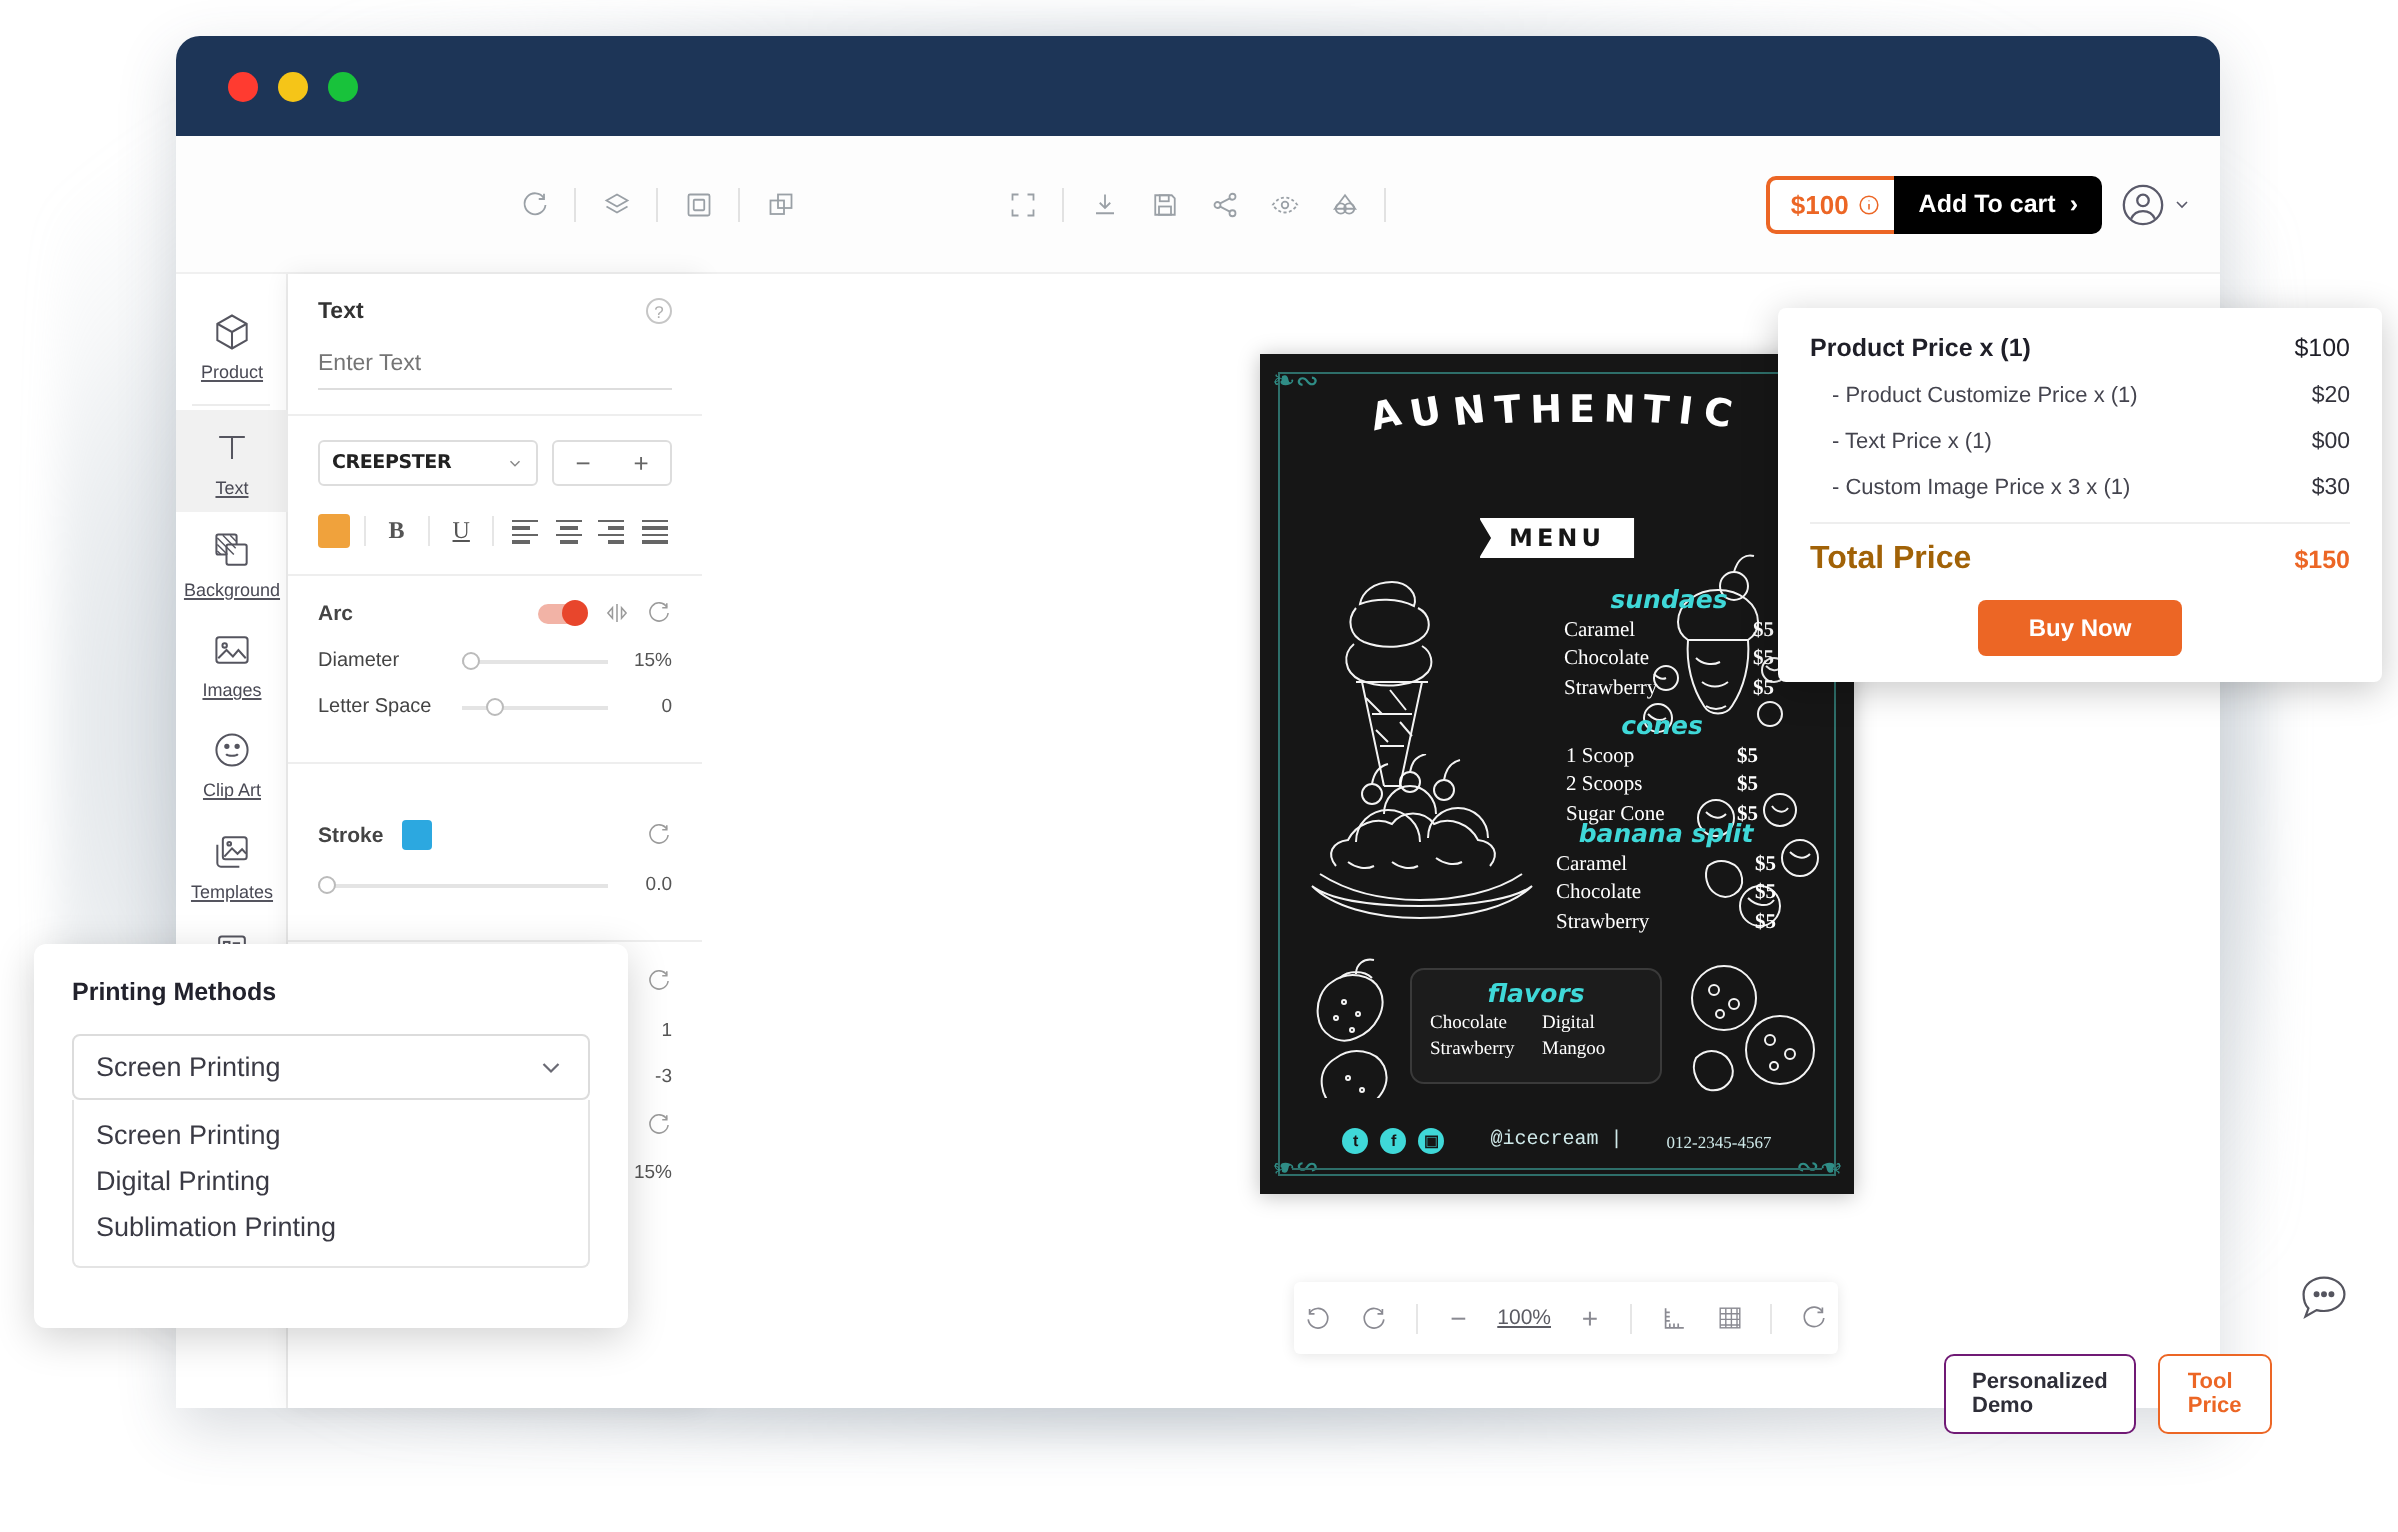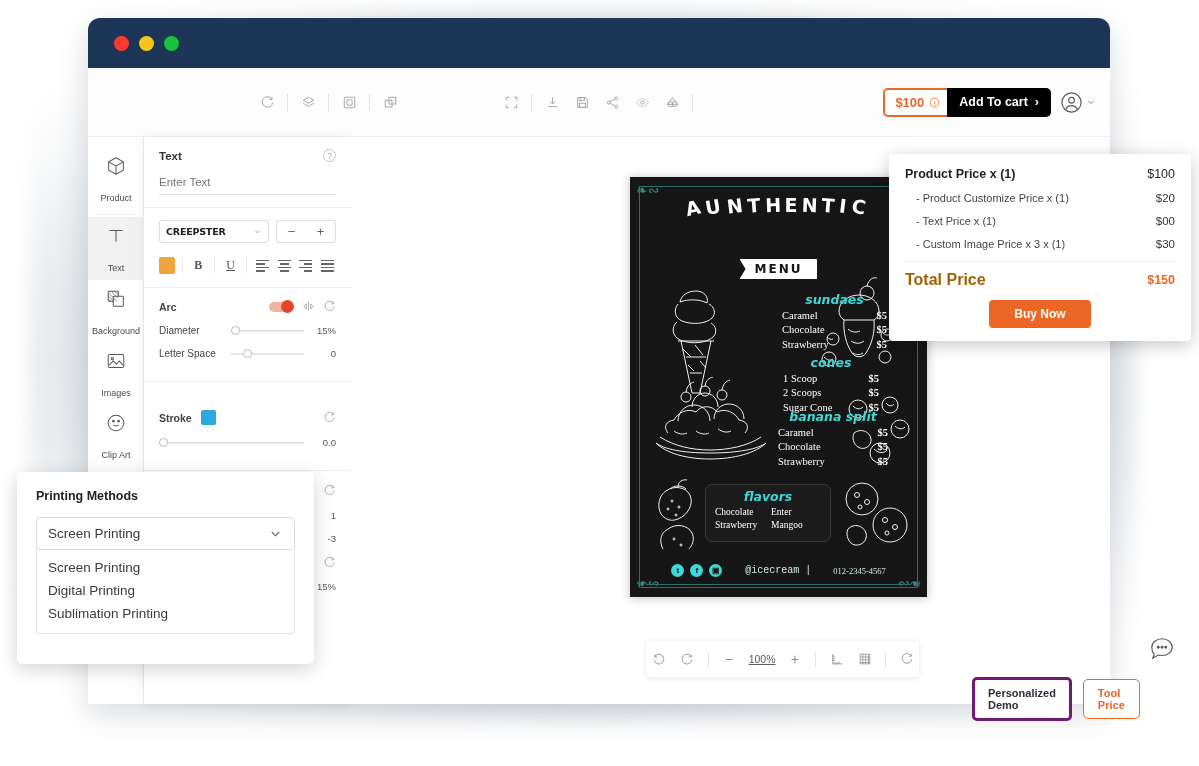--- a/index.html
+++ b/index.html
@@ -94,22 +94,23 @@
   
   .rail {
     position: absolute; left: 0; top: 119px;
     width: 56px; height: 567px;
     background: #fff;
     border-right: 1px solid #eee;
     padding-top: 10px;
   }
   .rail-item {
     width: 56px; padding: 8px 0 6px;
-    display: flex; flex-direction: column; align-items: center; gap: 16px;
+    display: flex; flex-direction: column; align-items: center; gap: 4px;
     color: #55555f;
+    text-decoration: underline;
   }
   .rail-item.active { background: #f1f1f1; }
   .rail-label { font-size: 9px; text-align: center; line-height: 1.15; color: #4a4a55; }
   .rail-div { height: 1px; background: #ececec; margin: 5px 8px 2px; }
 
   
   .panel {
     position: absolute; left: 56px; top: 119px;
     width: 207px; height: 567px;
     background: #fff;
@@ -297,21 +298,21 @@
   .zicon { width: 26px; height: 26px; display: flex; align-items: center; justify-content: center; }
   .zsep { width: 1px; height: 15px; background: #e6e6e6; margin: 0 5px; }
   .zval { font-size: 10.5px; color: #5c5c64; text-decoration: underline; padding: 0 4px; }
 
   
   .br-buttons {
     position: absolute; left: 621px; top: 540px;
     display: flex; align-items: center; gap: 11px;
   }
   .btn-demo {
-    border: 3px solid #701a75; border-radius: 5px;
+    border: 1px solid #701a75; border-radius: 5px;
     padding: 7px 13px; font-size: 11px; font-weight: bold; color: #2e2e38;
     background: #fff;
   }
   .btn-toolprice {
     border: 1px solid #ec6625; border-radius: 5px;
     padding: 7px 14px; font-size: 11px; font-weight: bold; color: #ec6625;
     background: #fff;
   }
   .chat-ico { position: absolute; left: 797px; top: 499px; color: #55555f; }
 
@@ -858,21 +859,21 @@
         <div class="mrow">
             <span class="nm">Strawberry</span>
             <span class="pr">$5</span>
           </div>
       </div>
 
       <div class="flavor-box">
         <div class="sec-head">flavors</div>
         <div class="flavor-grid">
           <div>Chocolate</div>
-          <div>Enter</div>
+          <div>Digital</div>
           <div>Strawberry</div>
           <div>Mangoo</div>
         </div>
       </div>
 
       <div class="footer-bar">
         <span class="soc">t</span>
         <span class="soc">f</span>
         <span class="soc">▣</span>
         <span class="handle">@icecream |</span>

